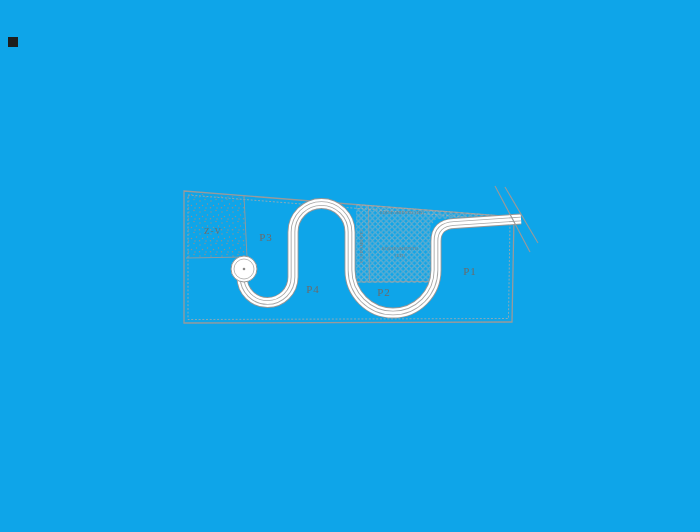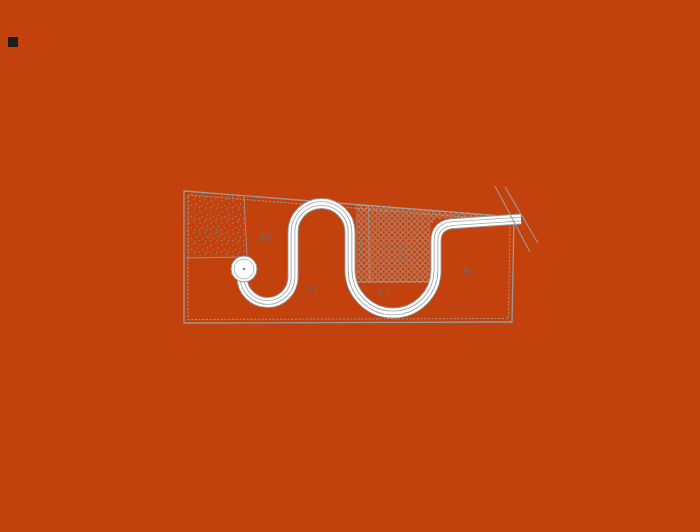--- a/index.html
+++ b/index.html
@@ -1,16 +1,16 @@
 <!DOCTYPE html>
 <html><head>
 <meta charset="utf-8">
 <style>
   html,body{margin:0;padding:0;background:#ffffff;}
-  .page{position:relative;width:700px;height:532px;background:#c2410c;overflow:hidden;
+  .page{position:relative;width:700px;height:532px;background:#0ea5e9;overflow:hidden;
         font-family:"Liberation Serif", serif;}
   .scan-square{position:absolute;left:8px;top:37px;width:10px;height:10px;background:#1e1e1e;}
   svg text{font-family:"Liberation Serif", serif;fill:#6b6b6b;}
   .parcel-label{font-size:11px;letter-spacing:1px;}
   .zv-label{font-size:9px;letter-spacing:1px;}
   .eq-label{font-size:4.6px;fill:#7a7a7a;letter-spacing:.2px;}
   .eq-label-sm{font-size:4.2px;fill:#7a7a7a;letter-spacing:.2px;}
 </style>
 </head>
 <body>

